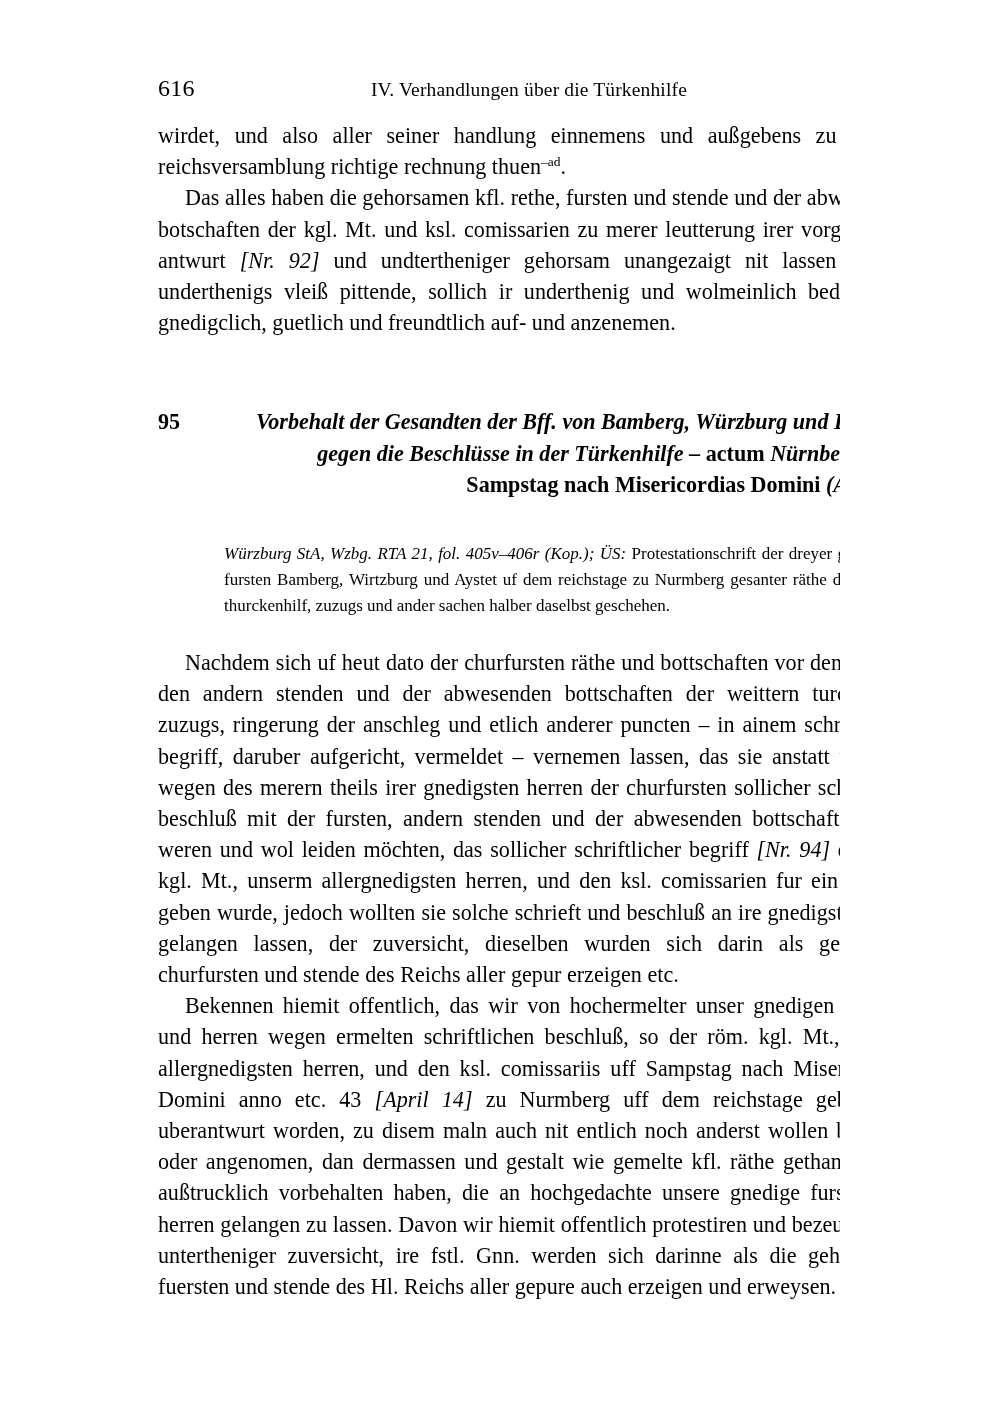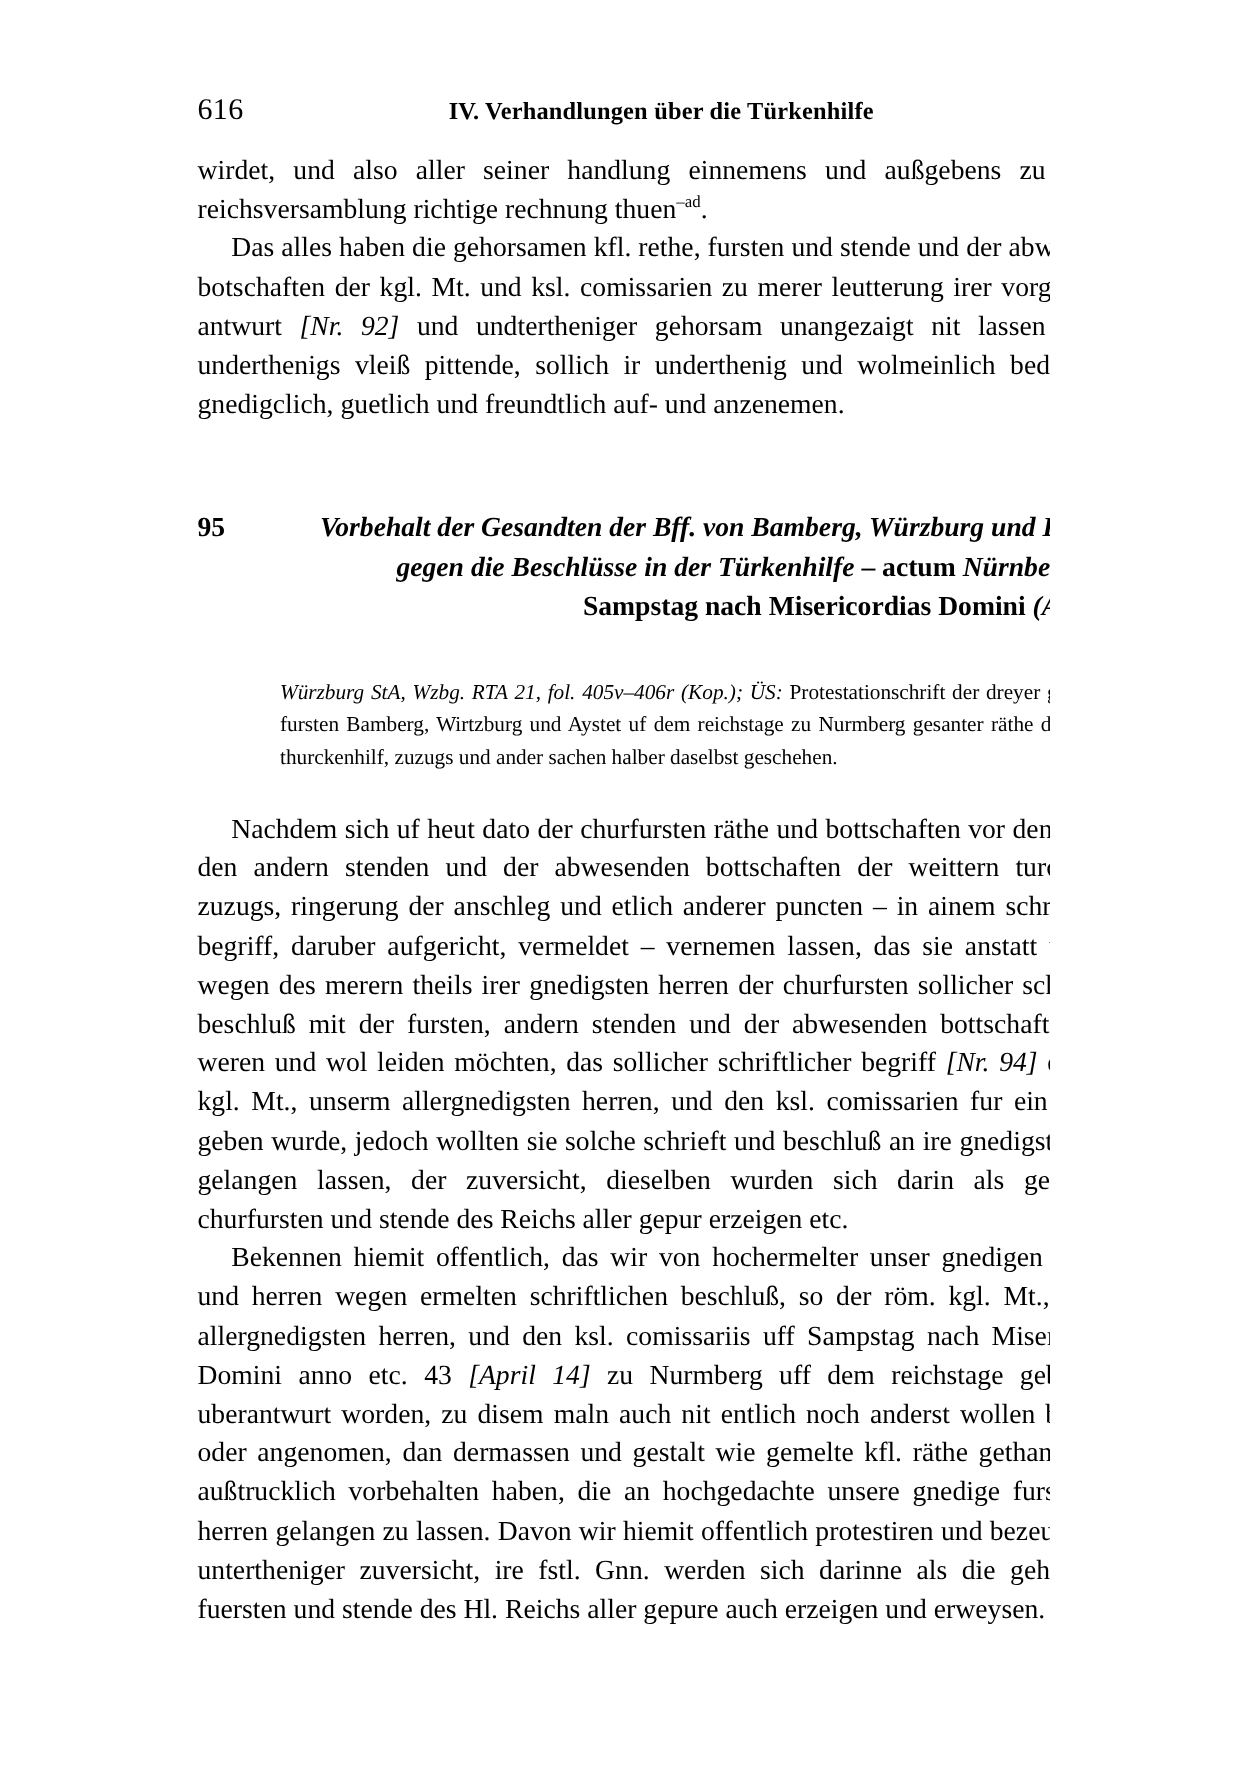--- a/index.html
+++ b/index.html
@@ -39,21 +39,20 @@
     line-height: 1;
     letter-spacing: 0.3px;
   }
   .runhead-title {
     flex: 1;
     text-align: center;
     font-size: 19.5px;
     line-height: 1;
     letter-spacing: 0.15px;
     padding-right: 52px;
-    font-weight: bold;
   }
 
   
   .column {
     position: absolute;
     left: 158px;
     top: 120px;
     width: 757px;
   }
 

